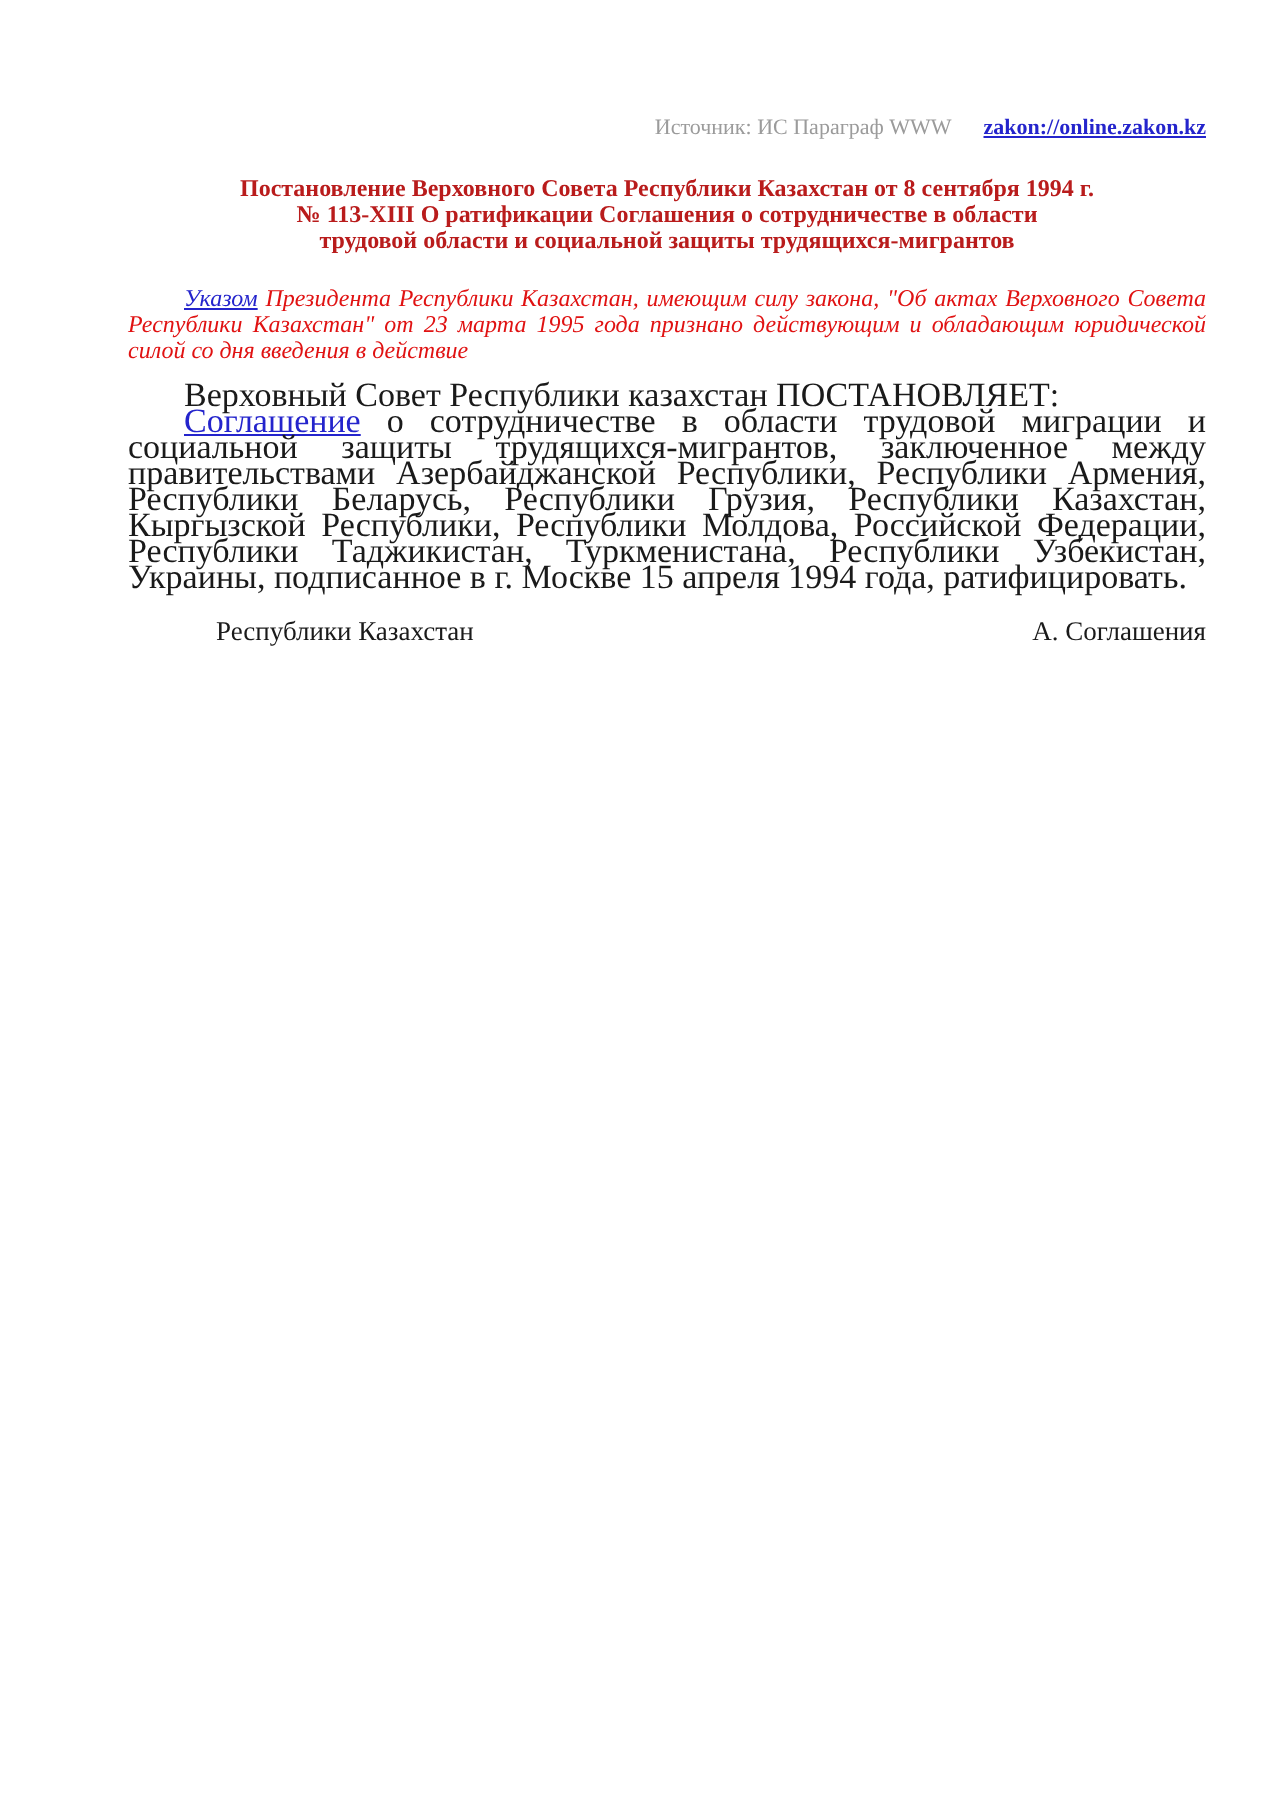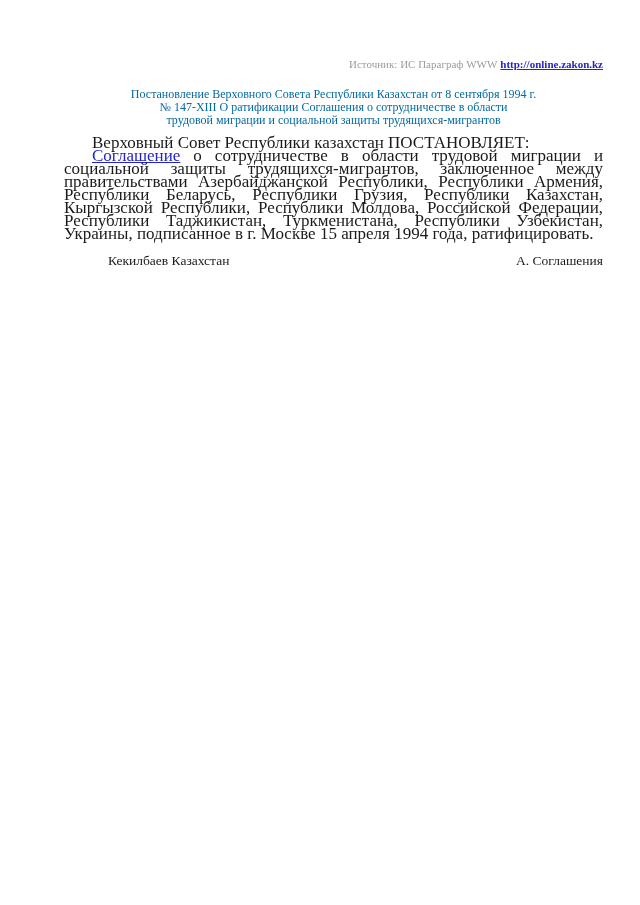--- a/index.html
+++ b/index.html
@@ -13,34 +13,34 @@
   .page {
     width: 640px; height: 905px;
     padding: 57px 37px 0 64px;
   }
   .source-line {
     text-align: right;
     font-size: 11px;
     line-height: 14px;
     color: #9b9b9b;
   }
-  .source-line .label { margin-right: 3px; }
+  .source-line .label { margin-right: 16px; }
   a.link {
     color: #2424cc;
     text-decoration: underline;
     cursor: pointer;
   }
   .source-line a.link { font-weight: bold; }
   .title {
     margin-top: 17px;
     font-size: 12px;
-    font-weight: normal;
+    font-weight: bold;
     line-height: 13px;
     text-align: center;
-    color: #0369a1;
+    color: #b91c1c;
   }
   .title .title-line { display: block; }
   .note {
     margin-top: 16px;
     font-size: 12px;
     line-height: 13px;
     font-style: italic;
     color: #e01212;
     text-align: justify;
     text-indent: 28px;
@@ -68,34 +68,35 @@
     line-height: 16px;
   }
   .sig-row .sig-entity { margin-left: 44px; }
 </style>
 </head>
 <body>
 
 <div class="page">
 
   <div class="source-line">
-    <span class="label">Источник: ИС Параграф WWW</span><a class="link" href="#">http://online.zakon.kz</a>
+    <span class="label">Источник: ИС Параграф WWW</span><a class="link" href="#">zakon://online.zakon.kz</a>
   </div>
 
   <h1 class="title">
     <span class="title-line">Постановление Верховного Совета Республики Казахстан от 8 сентября 1994 г.</span>
-    <span class="title-line">№ 147-XIII О ратификации Соглашения о сотрудничестве в области</span>
-    <span class="title-line">трудовой миграции и социальной защиты трудящихся-мигрантов</span>
+    <span class="title-line">№ 113-XIII О ратификации Соглашения о сотрудничестве в области</span>
+    <span class="title-line">трудовой области и социальной защиты трудящихся-мигрантов</span>
   </h1>
 
+  <p class="note"><a class="link" href="#">Указом</a><span> Президента Республики Казахстан, имеющим силу закона, "Об актах Верховного Совета Республики Казахстан" от 23 марта 1995 года признано действующим и обладающим юридической силой со дня введения в действие</span></p>
 
   <p class="para lead">Верховный Совет Республики казахстан ПОСТАНОВЛЯЕТ:</p>
 
   <p class="para justify"><a class="link" href="#">Соглашение</a><span> о сотрудничестве в области трудовой миграции и социальной защиты трудящихся-мигрантов, заключенное между правительствами Азербайджанской Республики, Республики Армения, Республики Беларусь, Республики Грузия, Республики Казахстан, Кыргызской Республики, Республики Молдова, Российской Федерации, Республики Таджикистан, Туркменистана, Республики Узбекистан, Украины, подписанное в г. Москве 15 апреля 1994 года, ратифицировать.</span></p>
 
   <div class="signature">
     <div class="sig-row">
-      <span class="sig-entity">Кекилбаев Казахстан</span>
+      <span class="sig-entity">Республики Казахстан</span>
       <span class="sig-name">А. Соглашения</span>
     </div>
   </div>
 
 </div>
 
 </body></html>

